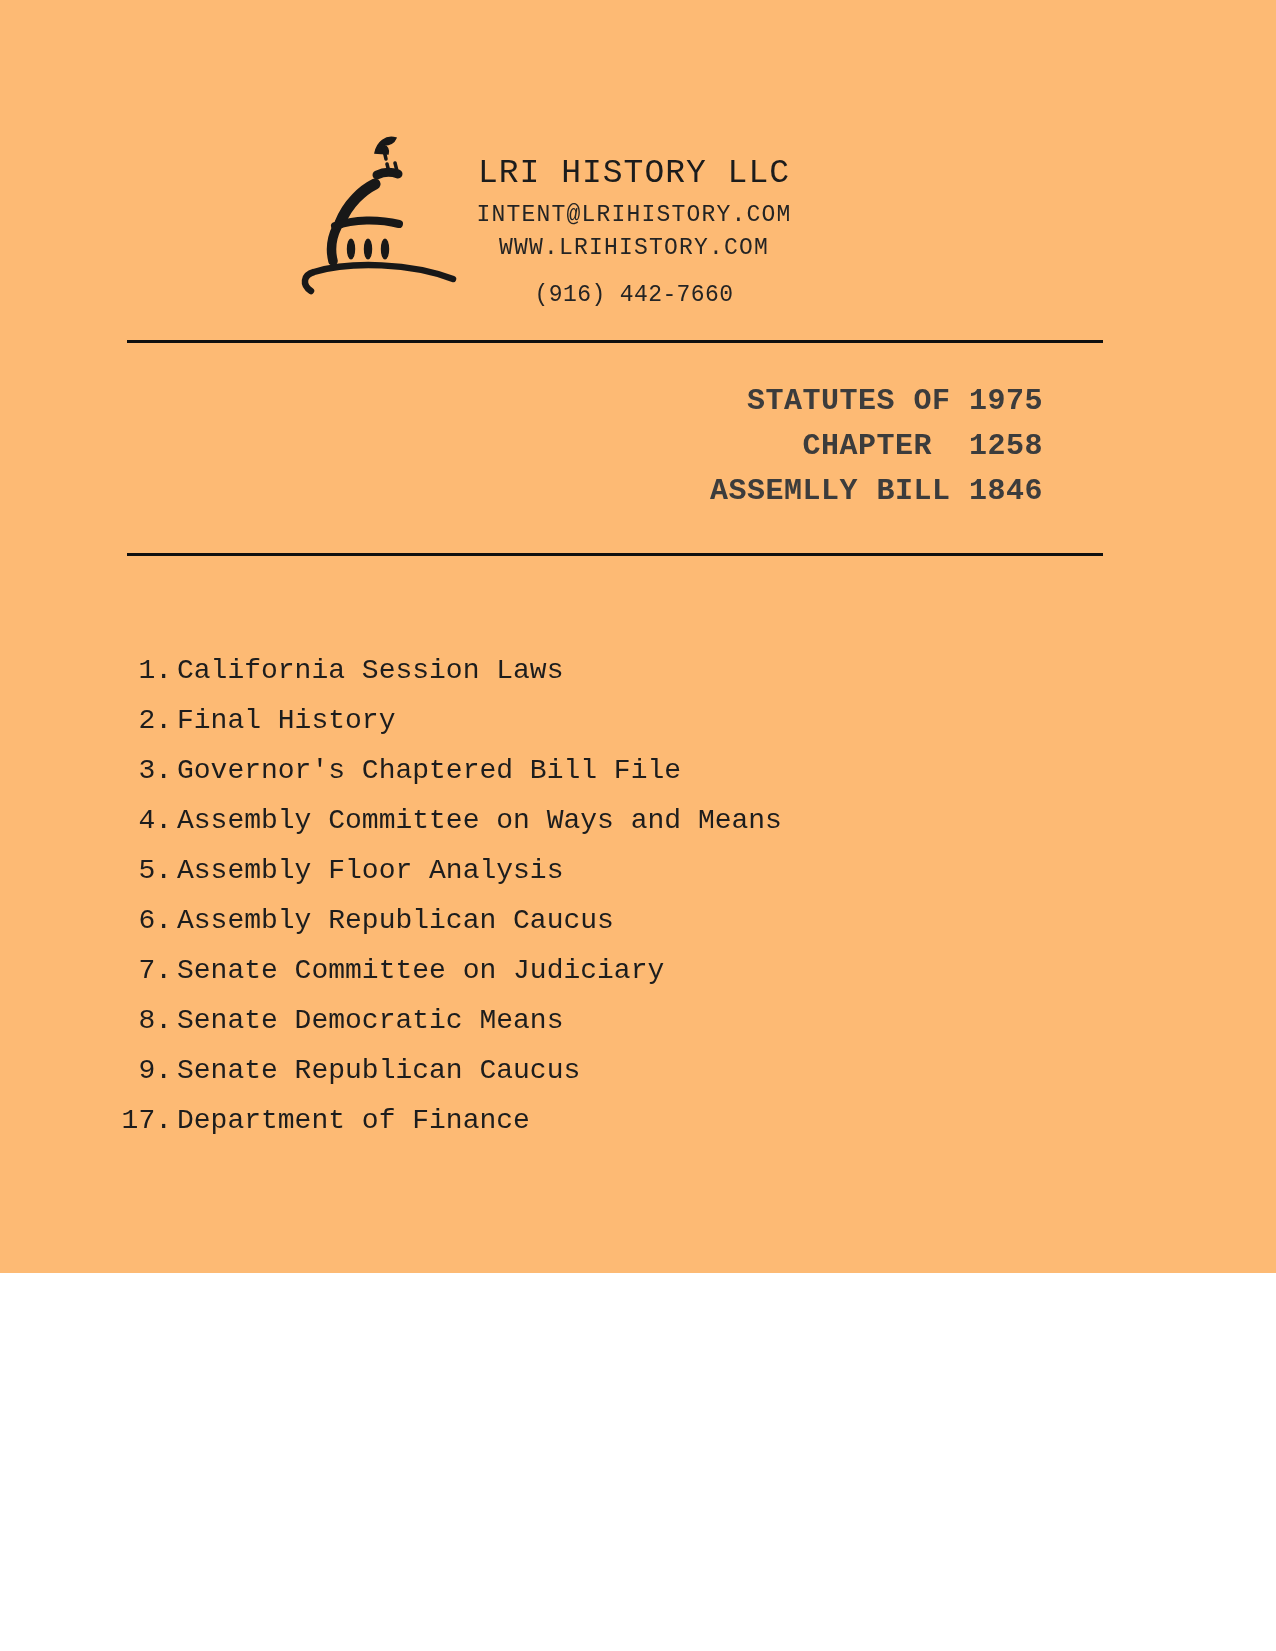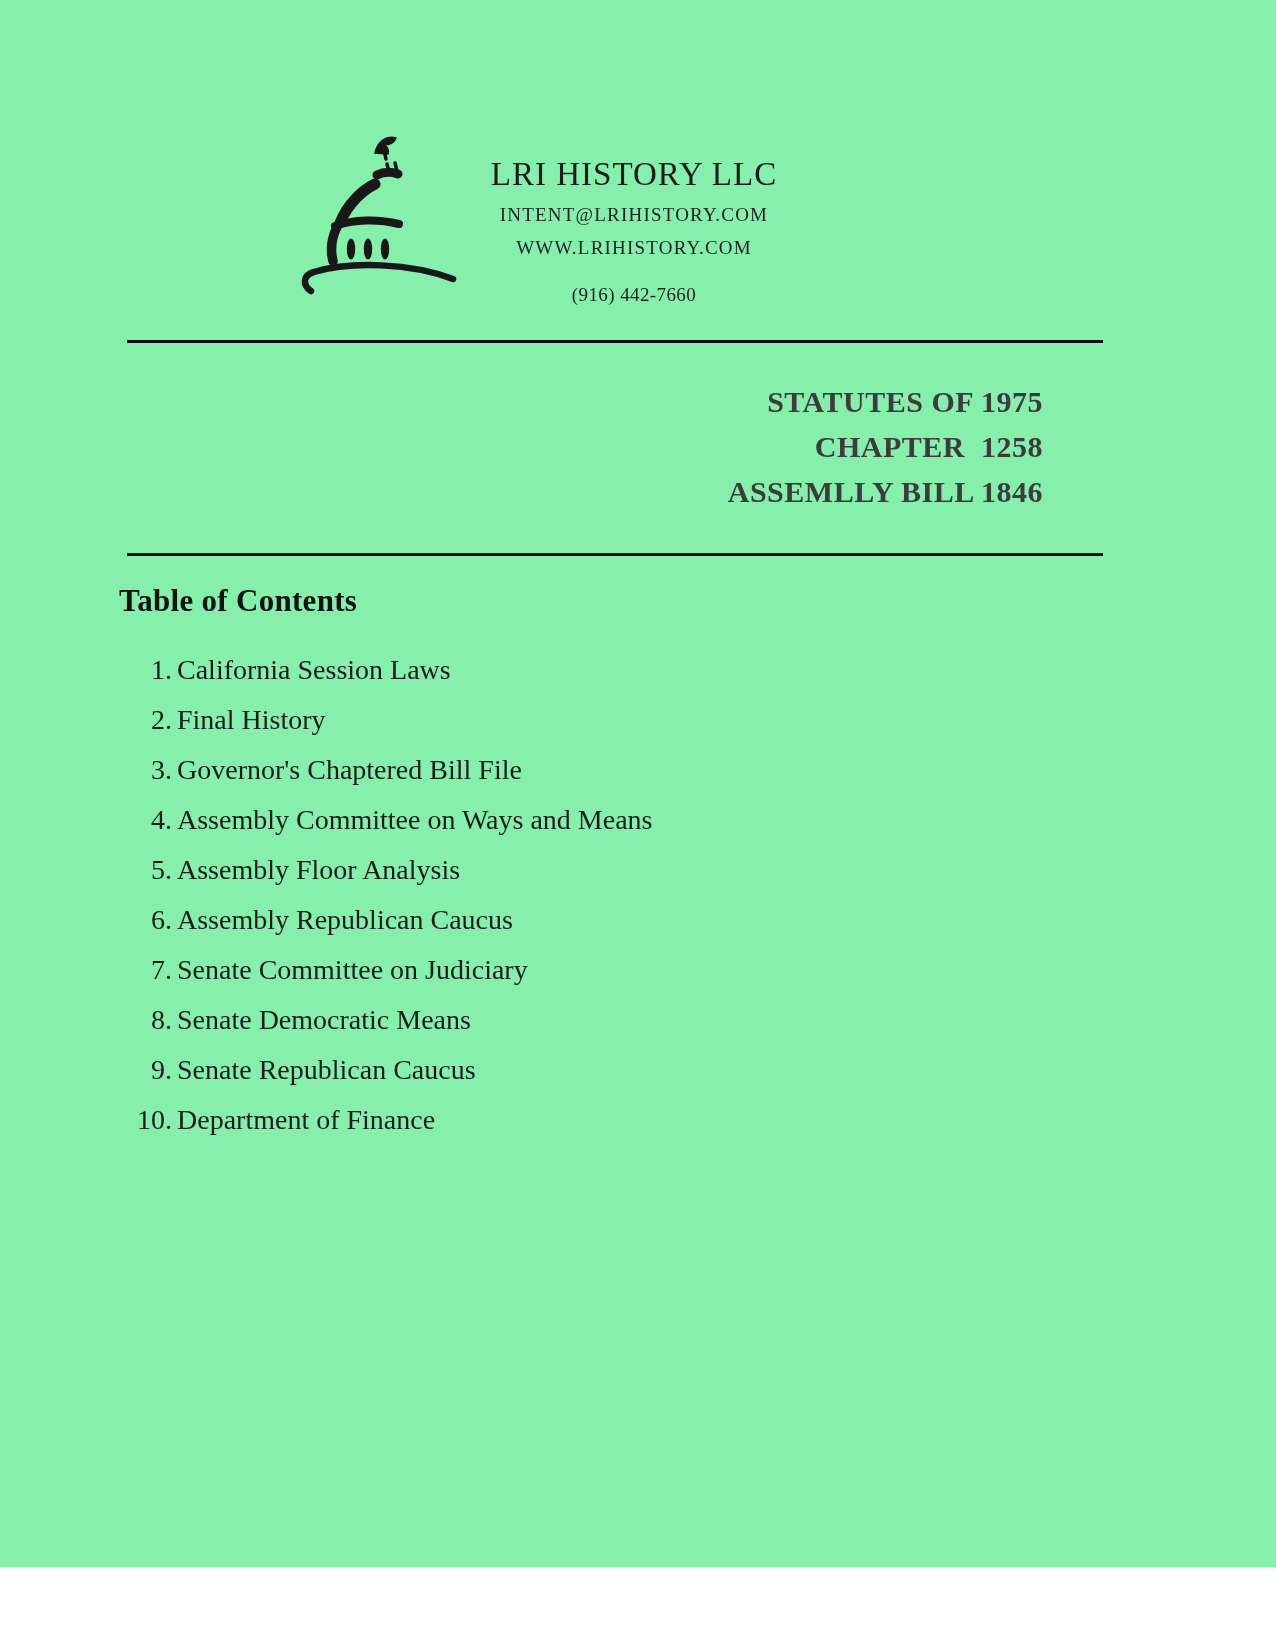--- a/index.html
+++ b/index.html
@@ -1,21 +1,21 @@
 <!DOCTYPE html>
 <html><head>
 <meta charset="utf-8">
 <style>
   html, body { margin: 0; padding: 0; background: #ffffff; }
   .page {
     position: relative;
     width: 1276px;
-    height: 1567px;
-    background: #86efac;
-    font-family: Liberation Serif, serif;
+    height: 1273px;
+    background: #fdba74;
+    font-family: Liberation Mono, monospace;
     color: #1c1c1c;
     overflow: hidden;
   }
 
   
   .logo {
     position: absolute;
     left: 299px;
     top: 131px;
     width: 172px;
@@ -29,21 +29,21 @@
     text-align: center;
   }
   .company-name {
     font-size: 33px;
     letter-spacing: 1px;
     color: #1c1c1c;
     line-height: 38px;
     white-space: nowrap;
   }
   .contact-line {
-    font-size: 19px;
+    font-size: 23px;
     letter-spacing: 1.2px;
     color: #242424;
     line-height: 22px;
     margin-top: 11px;
     white-space: nowrap;
     text-align: center;
   }
   .contact-line.phone { letter-spacing: 0.4px; margin-top: 25px; }
 
   
@@ -147,21 +147,20 @@
 
   <div class="rule rule-top"></div>
   <div class="rule rule-bottom"></div>
 
   <div class="statute-block">
     <div class="statute-line">STATUTES OF 1975</div>
     <div class="statute-line">CHAPTER  1258</div>
     <div class="statute-line">ASSEMLLY BILL 1846</div>
   </div>
 
-  <div class="toc-heading">Table of Contents</div>
 
   <div class="toc-list">
     <div class="toc-item">
       <span class="toc-num">1.</span>
       <span class="toc-label">California Session Laws</span>
     </div>
     <div class="toc-item">
       <span class="toc-num">2.</span>
       <span class="toc-label">Final History</span>
     </div>
@@ -187,18 +186,18 @@
     </div>
     <div class="toc-item">
       <span class="toc-num">8.</span>
       <span class="toc-label">Senate Democratic Means</span>
     </div>
     <div class="toc-item">
       <span class="toc-num">9.</span>
       <span class="toc-label">Senate Republican Caucus</span>
     </div>
     <div class="toc-item">
-      <span class="toc-num">10.</span>
+      <span class="toc-num">17.</span>
       <span class="toc-label">Department of Finance</span>
     </div>
   </div>
 
 </div>
 
 </body></html>

